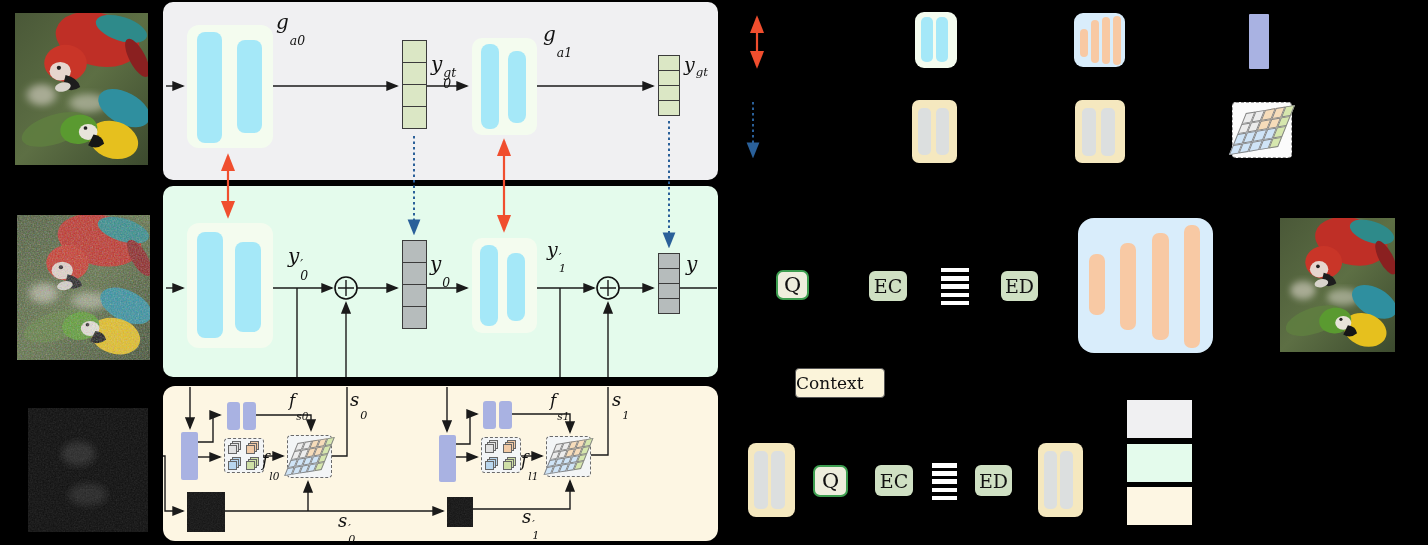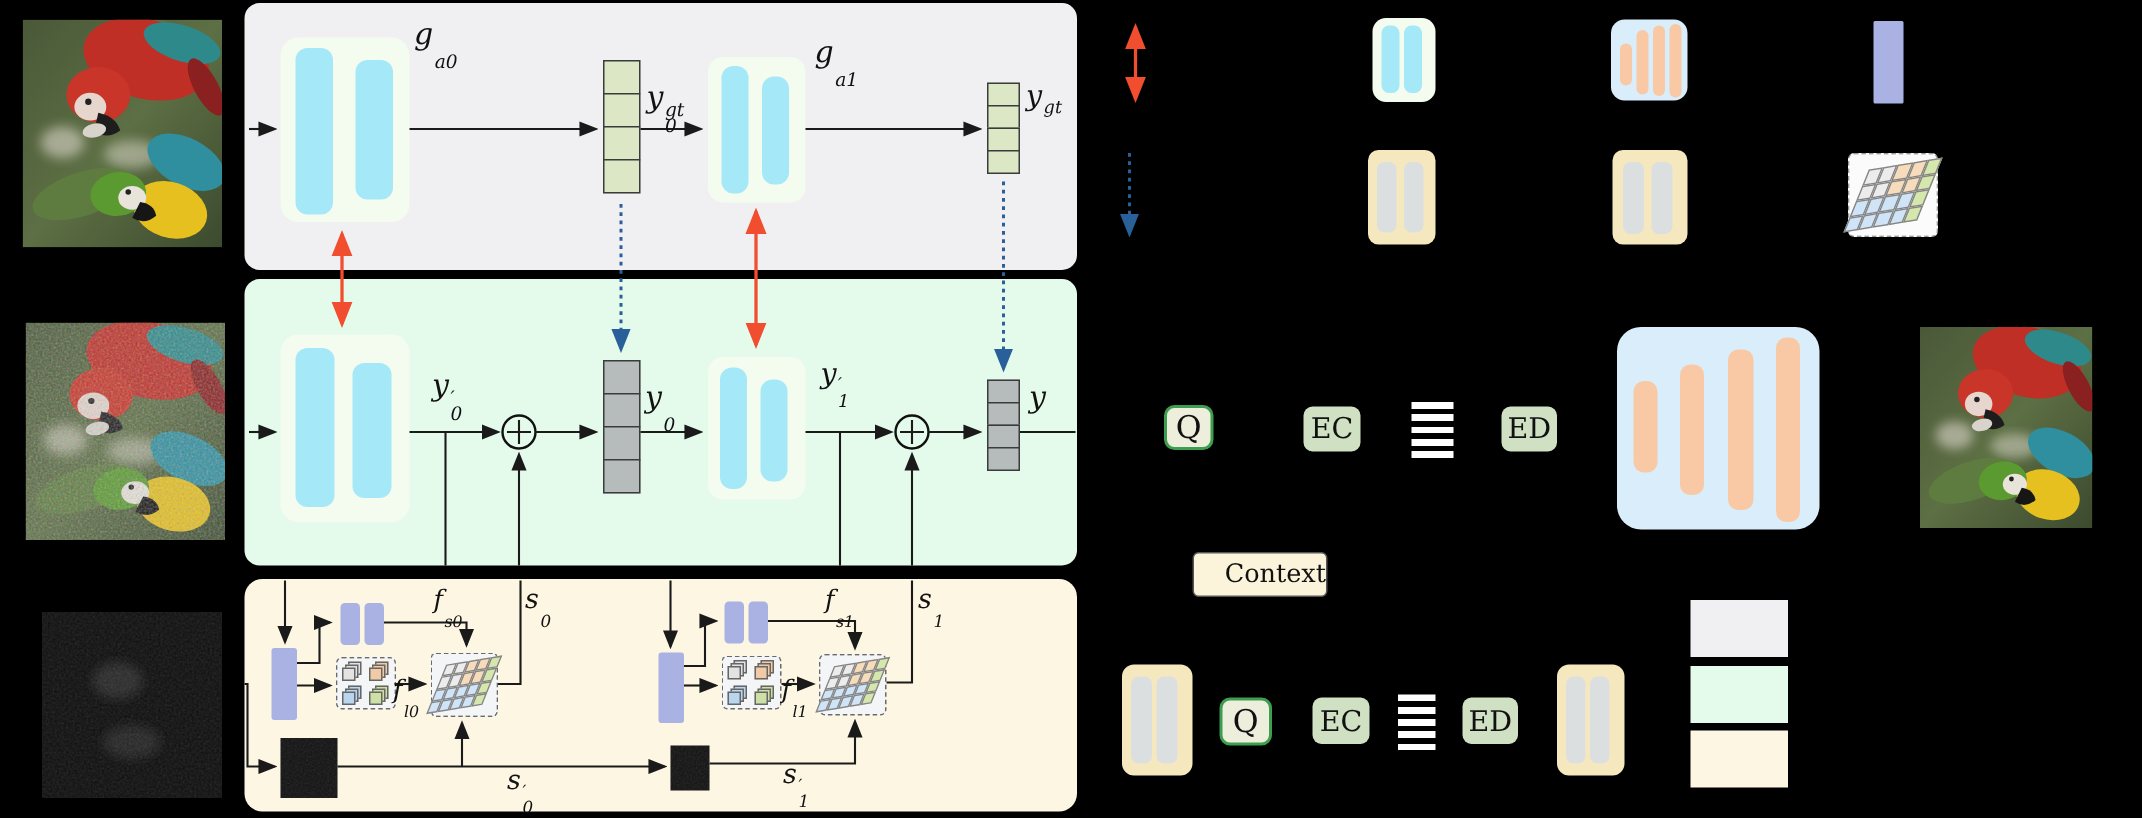--- a/index.html
+++ b/index.html
@@ -36,21 +36,21 @@
   .mathlab{position:absolute;font-style:italic;color:#111;line-height:1;white-space:nowrap;z-index:8;}
   .mbase{font-style:italic;}
   .supsub{display:inline-flex;flex-direction:column;vertical-align:-0.45em;font-size:0.62em;line-height:0.95;margin-left:1px;}
   .msup,.msub{display:block;min-height:0.95em;}
   .qbox{position:absolute;background:var(--q-fill);border:2.5px solid var(--q-border);border-radius:7px;
         display:flex;align-items:center;justify-content:center;font-size:21px;color:#111;box-sizing:border-box;}
   .ecbox{position:absolute;background:var(--codec-box);border-radius:6px;display:flex;align-items:center;
         justify-content:center;font-size:19px;color:#111;box-sizing:border-box;}
   .bits{position:absolute;background:repeating-linear-gradient(to bottom,#fff 0 4.5px,transparent 4.5px 8.2px);}
   .ctx{position:absolute;background:var(--context-fill);border:1.5px solid #555;border-radius:4px;
-       display:flex;align-items:center;justify-content:flex-end;font-size:17px;color:#111;box-sizing:border-box;}
+       display:flex;align-items:center;justify-content:flex-start;font-size:17px;color:#111;box-sizing:border-box;}
   .sw{position:absolute;}
   .overlay{position:absolute;inset:0;pointer-events:none;z-index:6;}
   .ln{stroke:var(--line);stroke-width:1.4;fill:none;}
   .red{stroke:var(--red-arrow);stroke-width:2.2;fill:none;}
   .blu{stroke:var(--blue-arrow);stroke-width:2;fill:none;stroke-dasharray:2.5 3;}
 </style>
 </head>
 <body>
 
 <svg width="0" height="0" style="position:absolute" aria-hidden="true">

